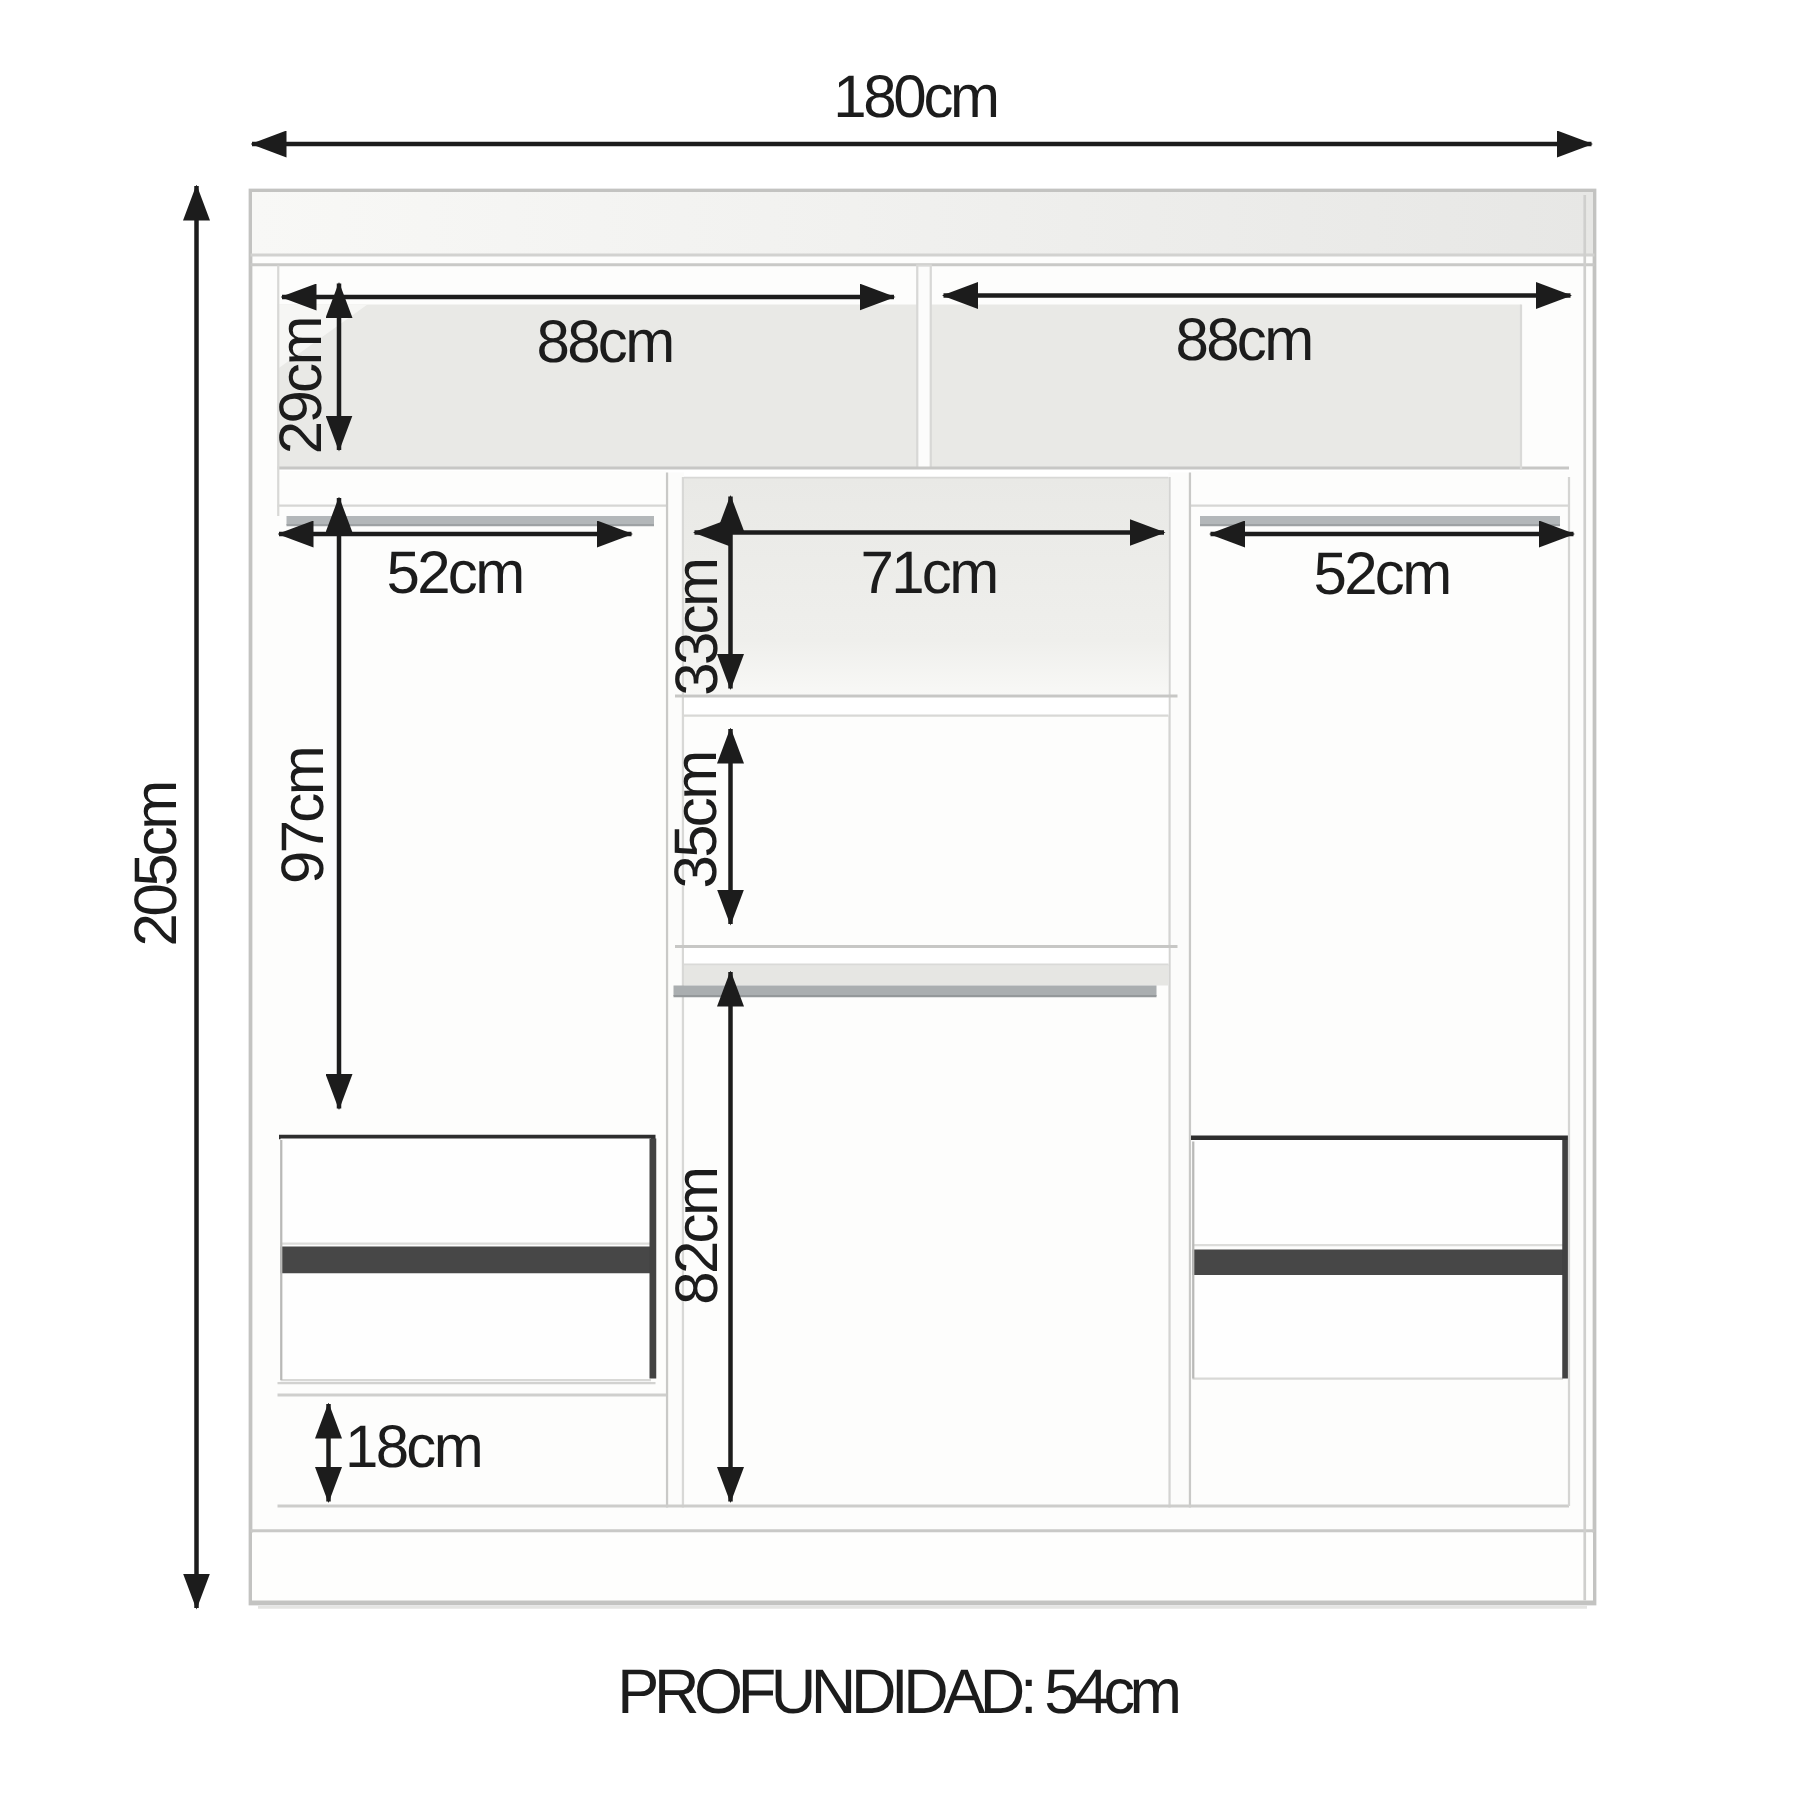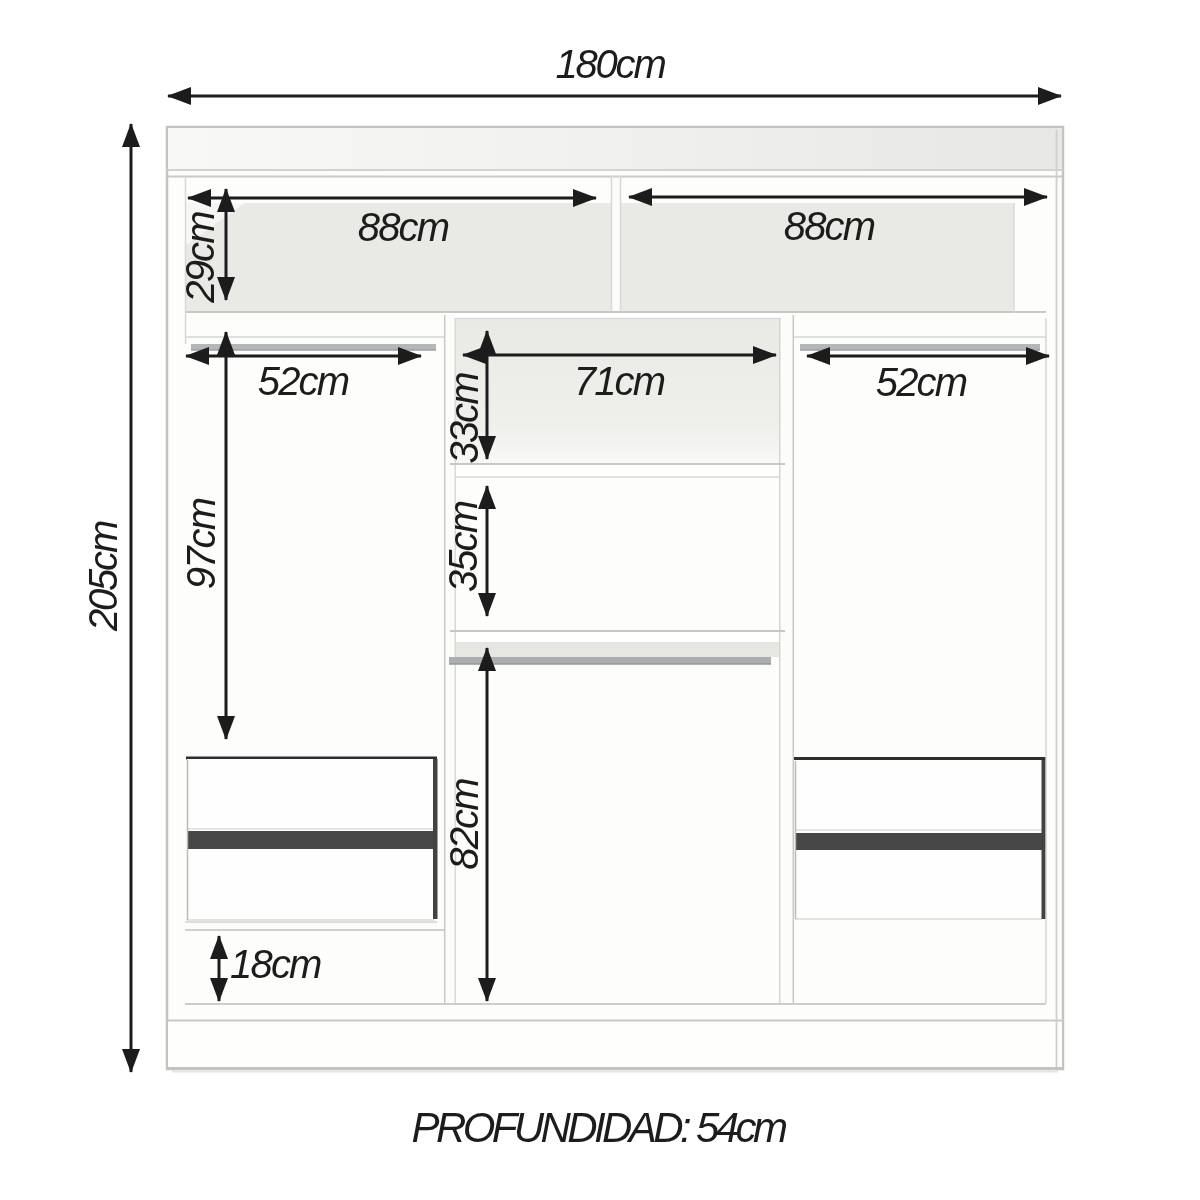--- a/index.html
+++ b/index.html
@@ -1,16 +1,16 @@
 <!DOCTYPE html>
 <html><head>
 <meta charset="utf-8">
 <style>
   html,body{margin:0;padding:0;background:#ffffff;}
-  .page{position:relative;width:1200px;height:1200px;background:#ffffff;overflow:hidden;font-style:italic;}
+  .page{position:relative;width:1200px;height:1200px;background:#ffffff;overflow:hidden;}
   text{font-family:"Liberation Sans", sans-serif;fill:#1c1c1c;}
 </style>
 </head>
 <body>
 <div class="page">
 <svg width="1200" height="1200" viewBox="0 0 1200 1200" xmlns="http://www.w3.org/2000/svg">
 <defs>
   <marker id="ah" viewBox="0 0 24 18" refX="23" refY="9" markerWidth="24" markerHeight="18" markerUnits="userSpaceOnUse" orient="auto-start-reverse">
     <path d="M0,0 L24,9 L0,18 z" fill="#1c1c1c"></path>
   </marker>

